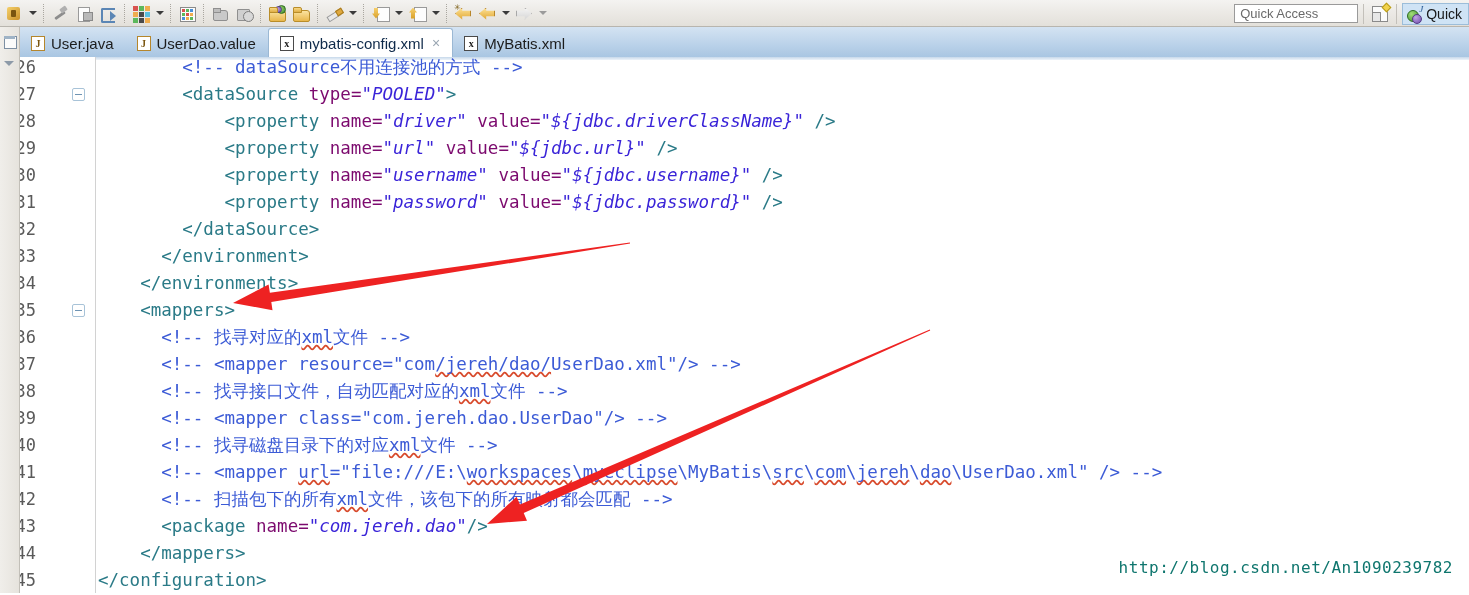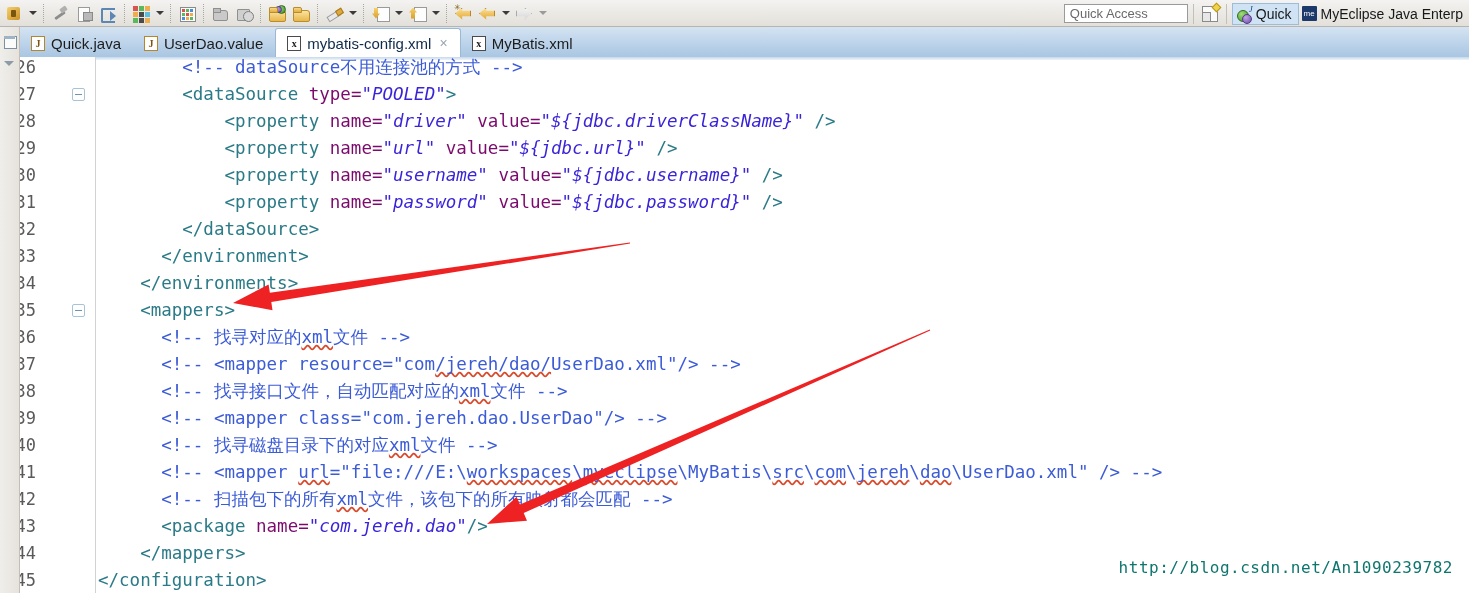--- a/index.html
+++ b/index.html
@@ -520,40 +520,36 @@
       <div class="persp-open">
         <span class="persp-star"></span>
       </div>
       <div class="tb-rsep"></div>
       <div class="persp-btn active">
         <span class="ico-java">
           <span class="java-j">J</span>
         </span>
         <span>Quick</span>
       </div>
-      <div class="persp-btn">
-        <span class="ico-me">me</span>
-        <span>MyEclipse Java Enterp</span>
-      </div>
     </div>
   </div>
 
   <div class="left-rail">
     <div class="rail-btn rail-restore">
       <span></span>
     </div>
     <div class="rail-btn rail-caret">
       <span></span>
     </div>
   </div>
 
   <div class="tabbar" id="tabbar">
       <div class="tab">
         <span class="tab-file-ico">J</span>
-        <span>Quick.java</span>
+        <span>User.java</span>
       </div>
       <div class="tab">
         <span class="tab-file-ico">J</span>
         <span>UserDao.value</span>
       </div>
       <div class="tab active">
         <span class="tab-file-ico xml">x</span>
         <span>mybatis-config.xml</span>
         <span class="tab-close">×</span>
       </div>

